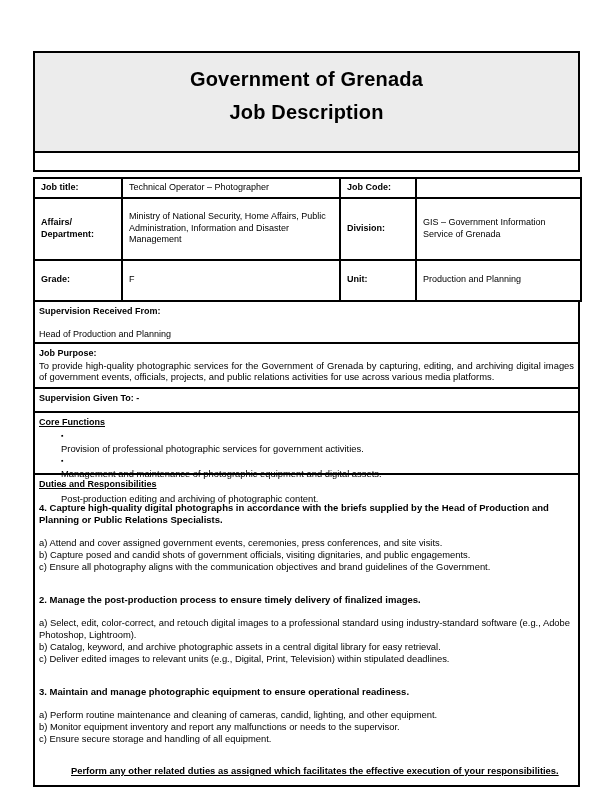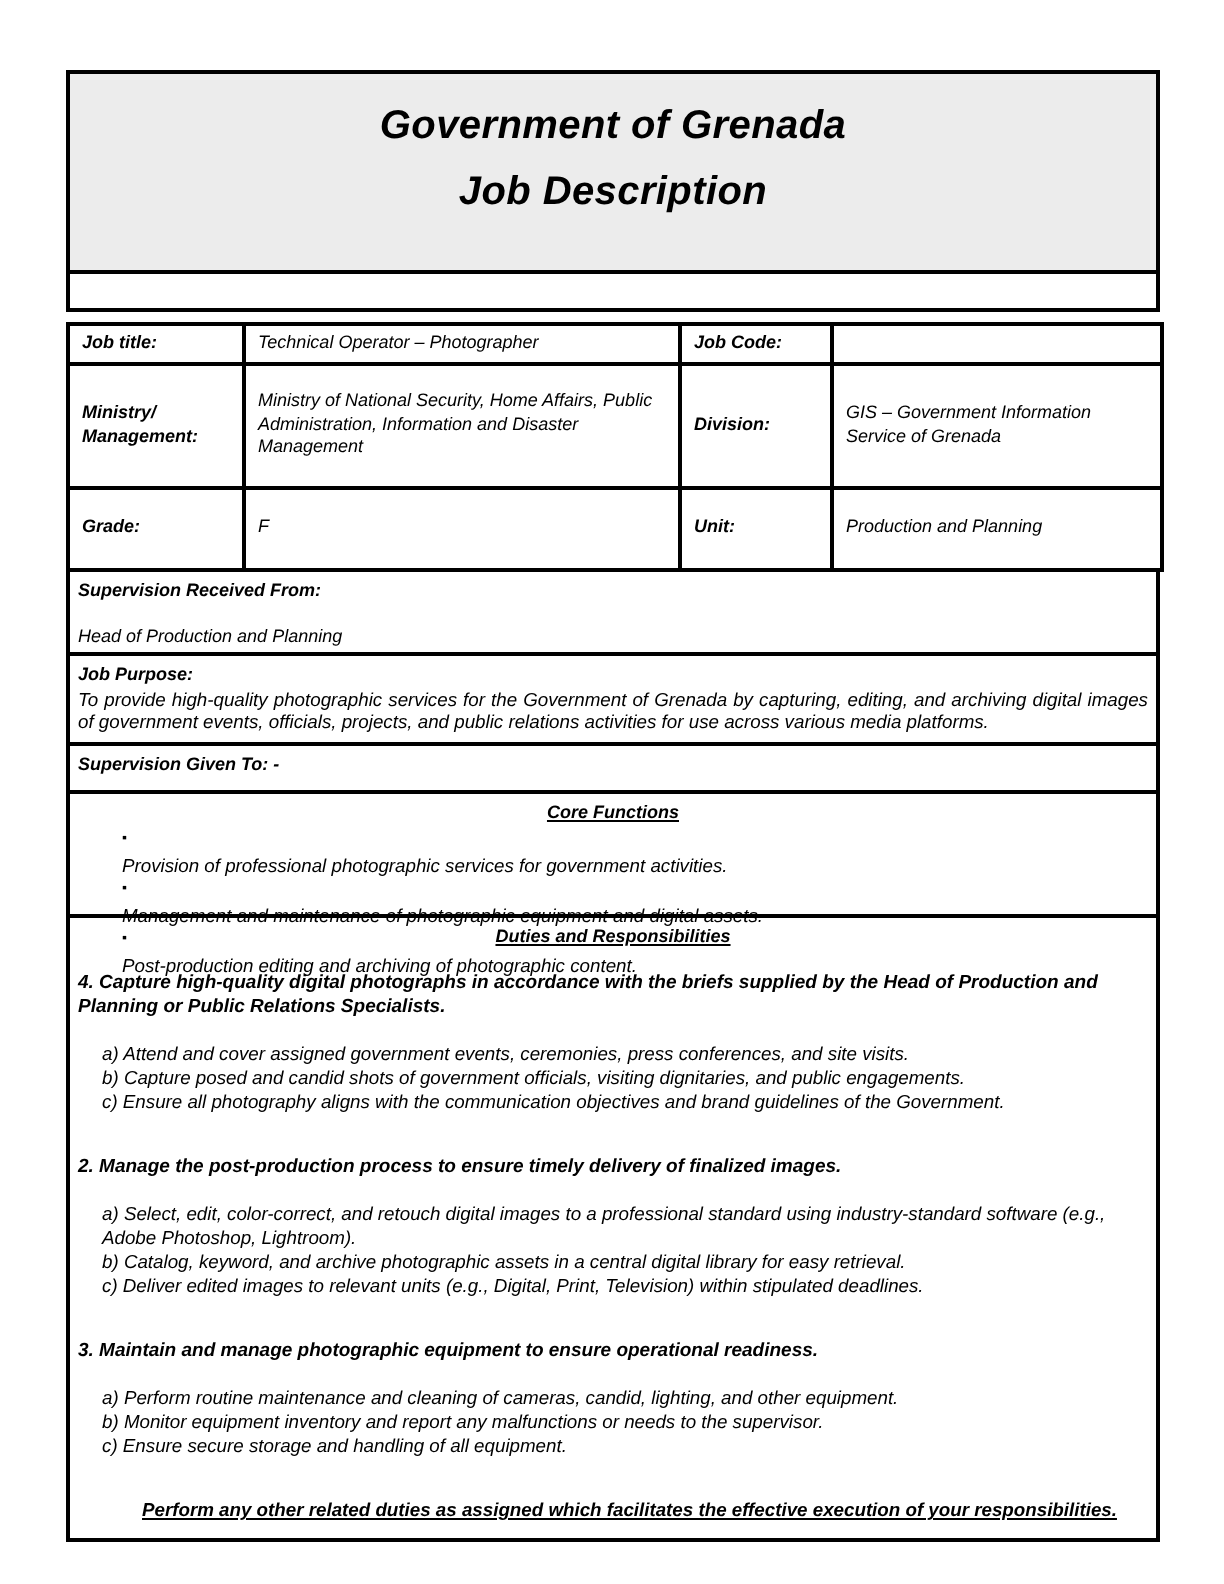--- a/index.html
+++ b/index.html
@@ -4,21 +4,21 @@
 <style>
   * { margin:0; padding:0; box-sizing:border-box; }
   html,body { width:612px; height:792px; }
   body {
     background:#ffffff;
     font-family:"Liberation Sans", sans-serif;
     color:#000;
     -webkit-font-smoothing:antialiased;
   }
   .page { position:relative; width:612px; height:792px; background:#fff; overflow:hidden; }
-  .content { position:absolute; left:33px; top:35px; width:547px;font-style:italic; }
+  .content { position:absolute; left:33px; top:51px; width:547px; }
 
   .box { border:2px solid #000; background:#fff; }
 
   .title-box {
     height:102px;
     background:#ececec;
     text-align:center;
     padding-top:10px;
   }
   .title-line { font-size:20px; font-weight:bold; line-height:33px; letter-spacing:0.2px; }
@@ -35,21 +35,21 @@
     word-wrap:break-word;
   }
   td.label-cell { font-weight:bold; }
   col.c1 { width:88px; } col.c2 { width:218px; } col.c3 { width:76px; } col.c4 { width:165px; }
   tr.r1 td { height:18px; }
   tr.r2 td { height:62px; }
   tr.r3 td { height:41px; }
 
   .section { margin-top:-2px; padding:4px 4px 5px 4px; }
   .sec-heading { font-size:9px; font-weight:bold; line-height:11px; }
-  .sec-heading.underline { text-decoration:underline;text-align:center; }
+  .sec-heading.underline { text-decoration:underline; }
 
   .sup-received { height:44px; }
   .sup-received .sup-value { margin-top:12px; font-size:9px; line-height:11px; font-weight:normal; }
   .sup-given { height:26px; }
 
   .job-purpose { }
   .job-purpose .purpose-text {
     font-size:9.4px;
     line-height:11.3px;
     text-align:justify;
@@ -57,21 +57,21 @@
   }
 
   .core-functions { height:64px; }
   .bullet-list { margin-top:2px; }
   .bullet-row { display:flex; padding-left:22px; font-size:9.4px; line-height:12.5px;flex-direction:column; }
   .bullet-glyph { width:16px; font-size:7px; line-height:12.5px; flex:none; }
 
   .duties { padding-bottom:8px; }
   .duties .sec-title { font-size:9.5px; font-weight:bold; line-height:12px; margin-top:12px; }
   .duties .sec-title.gap-large { margin-top:21px; }
-  .duty-items { margin-top:11px;margin-left:12px; }
+  .duty-items { margin-top:11px; }
   .duty-item { font-size:9.4px; line-height:12px; }
   .duties-footer {
     margin-top:20px;
     font-size:9.4px;
     font-weight:bold;
     text-decoration:underline;
     line-height:12px;
     white-space:nowrap;
     padding-left:32px;
   }
@@ -96,21 +96,21 @@
           <col class="c4">
         </colgroup>
       <tbody>
           <tr class="r1">
         <td class="label-cell">Job title:</td>
         <td>Technical Operator – Photographer</td>
         <td class="label-cell">Job Code:</td>
         <td></td>
       </tr>
       <tr class="r2">
-        <td class="label-cell">Ministry/ Management:</td>
+        <td class="label-cell">Affairs/ Department:</td>
         <td>Ministry of National Security, Home Affairs, Public Administration, Information and Disaster Management</td>
         <td class="label-cell">Division:</td>
         <td>GIS – Government Information Service of Grenada</td>
       </tr>
       <tr class="r3">
         <td class="label-cell">Grade:</td>
         <td>F</td>
         <td class="label-cell">Unit:</td>
         <td>Production and Planning</td>
       </tr>

